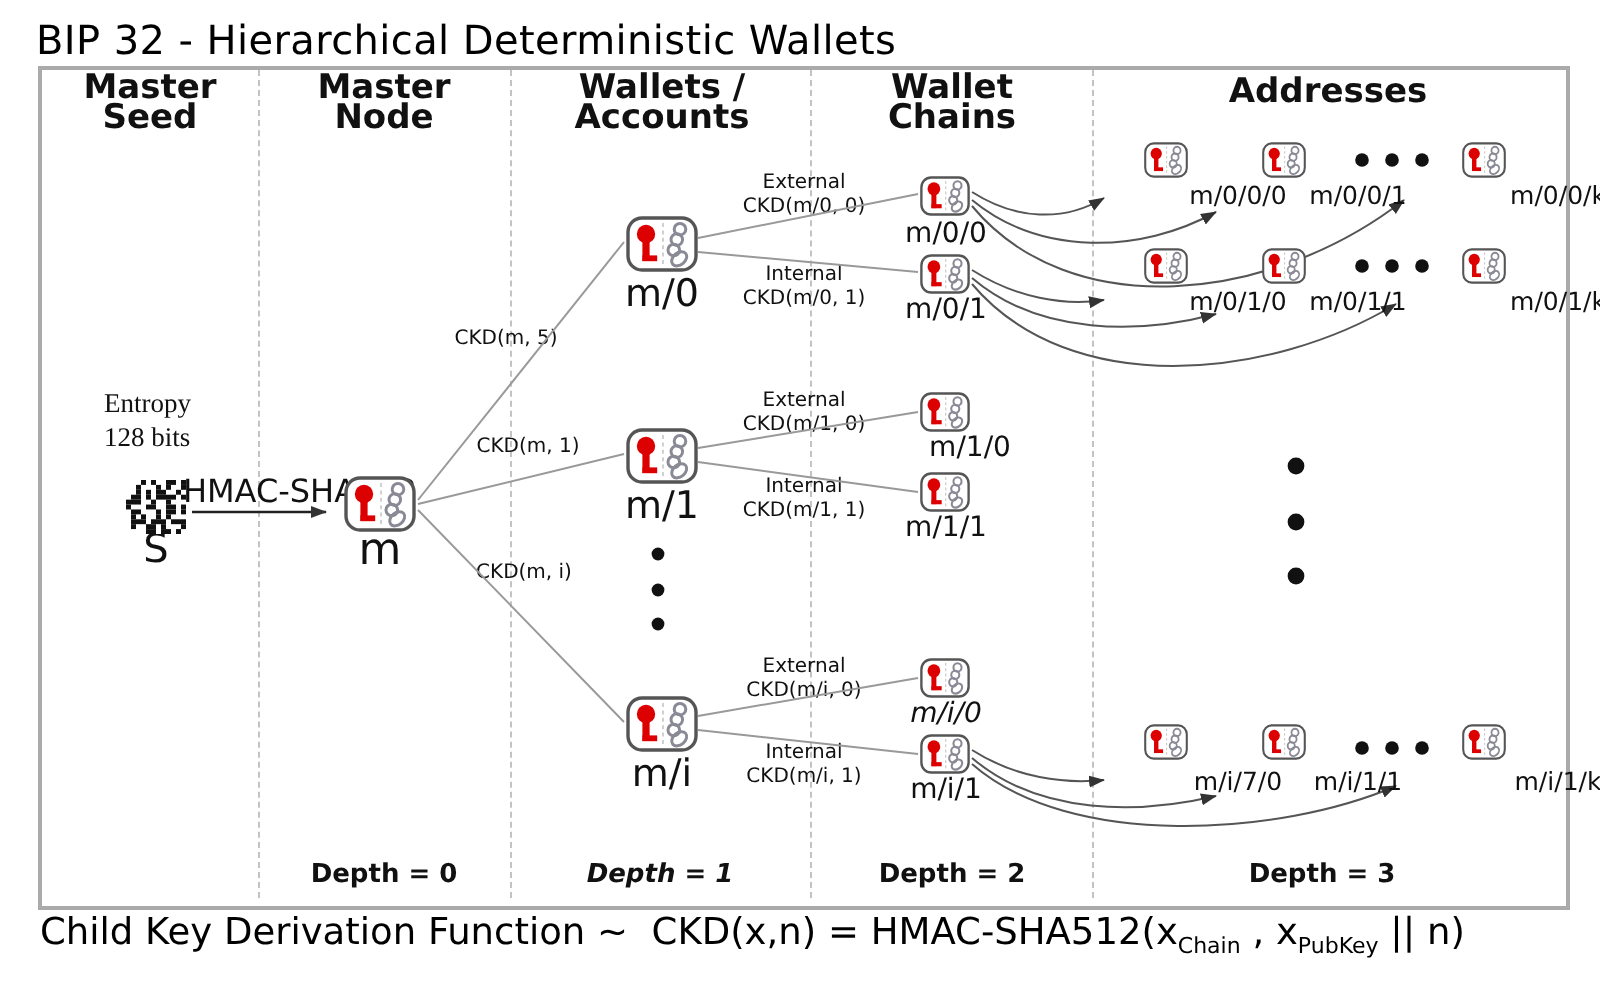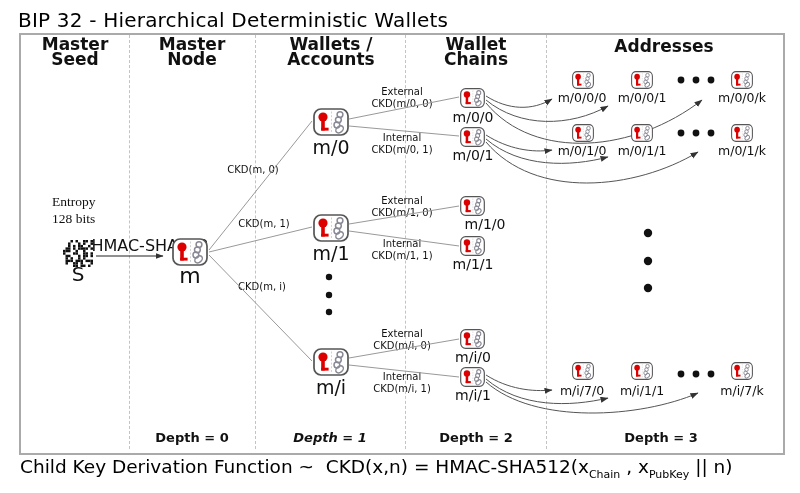--- a/index.html
+++ b/index.html
@@ -10,21 +10,21 @@
   .title{font-size:20px;letter-spacing:0.2px;color:#000;}
   .frame{border:2px solid #aaa;background:transparent;}
   .sep{border-left:1px dashed #c3c3c3;width:0;}
   .colhead{font-size:17px;font-weight:bold;line-height:15px;}
   .entropy{font-size:13.5px;line-height:16.5px;font-family:Liberation Serif, serif;}
   .seedlabel{font-size:20px;}
   .hashlbl{font-size:16px;padding-left:40px;}
   .nlabel-xl{font-size:22px;}
   .nlabel-lg{font-size:19px;}
   .nlabel-md{font-size:14px;}
-  .nlabel-sm{font-size:12.5px;}
+  .nlabel-sm{font-size:12.5px;margin-left:37px;}
   .edgelbl{font-size:10px;line-height:11.5px;}
   .depth{font-size:13px;font-weight:bold;}
   .formula{font-size:18.5px;white-space:pre;color:#000;}
   .formula sub{font-size:11px;}
   .ki{display:block;}
   .ki svg{display:block;width:100%;height:100%;}
   .ki-lg{width:36px;height:28px;}
   .ki-md{width:25px;height:20px;}
   .ki-sm{width:22px;height:18px;}
   svg.overlay{position:absolute;left:0;top:0;pointer-events:none;z-index:1;}
@@ -197,21 +197,21 @@
       <g fill="none" stroke="#8a8a96" stroke-width="1.5">
         <circle cx="27" cy="6.6" r="2.9"></circle>
         <circle cx="25.4" cy="11.8" r="2.9"></circle>
         <circle cx="23.9" cy="17" r="2.9"></circle>
         <ellipse cx="26.6" cy="21.4" rx="4.2" ry="3" transform="rotate(-40 26.6 21.4)"></ellipse>
       </g>
     </svg>
   </span>
 <div class="abs cx nlabel-xl node" style="left:190px;top:263px;">m</div>
 
-<div class="abs cx edgelbl" style="left:253px;top:164px;">CKD(m, 0)</div>
+<div class="abs cx edgelbl" style="left:253px;top:164px;">CKD(m, 5)</div>
 <div class="abs cx edgelbl" style="left:264px;top:218px;">CKD(m, 1)</div>
 <div class="abs cx edgelbl" style="left:262px;top:281px;">CKD(m, i)</div>
 
 <span class="abs node ki ki-lg" style="left:313px;top:108px;">
     <svg viewBox="0 0 36 28" preserveAspectRatio="none">
       <rect x="1" y="1" width="34" height="26" rx="7" ry="7" fill="#fff" stroke="#555" stroke-width="1.7"></rect>
       <line x1="18.5" y1="3.5" x2="18.5" y2="24.5" stroke="#ccc" stroke-width="0.9" stroke-dasharray="2,1.7"></line>
       <circle cx="10" cy="9" r="4.6" fill="#dd0000"></circle>
       <rect x="8.2" y="11.5" width="3.6" height="11" fill="#dd0000"></rect>
       <rect x="8.2" y="19.7" width="7.4" height="2.9" fill="#dd0000"></rect>
@@ -354,21 +354,21 @@
       <rect x="8.2" y="11.5" width="3.6" height="11" fill="#dd0000"></rect>
       <rect x="8.2" y="19.7" width="7.4" height="2.9" fill="#dd0000"></rect>
       <g fill="none" stroke="#8a8a96" stroke-width="1.5">
         <circle cx="27" cy="6.6" r="2.9"></circle>
         <circle cx="25.4" cy="11.8" r="2.9"></circle>
         <circle cx="23.9" cy="17" r="2.9"></circle>
         <ellipse cx="26.6" cy="21.4" rx="4.2" ry="3" transform="rotate(-40 26.6 21.4)"></ellipse>
       </g>
     </svg>
   </span>
-<div class="abs cx nlabel-md node" style="left:473px;top:349px;">m/i/0</div>
+<div class="abs cx nlabel-md node" style="left:473px;top:349px;font-style:italic;">m/i/0</div>
 <span class="abs node ki ki-md" style="left:460px;top:367px;">
     <svg viewBox="0 0 36 28" preserveAspectRatio="none">
       <rect x="1" y="1" width="34" height="26" rx="7" ry="7" fill="#fff" stroke="#555" stroke-width="1.7"></rect>
       <line x1="18.5" y1="3.5" x2="18.5" y2="24.5" stroke="#ccc" stroke-width="0.9" stroke-dasharray="2,1.7"></line>
       <circle cx="10" cy="9" r="4.6" fill="#dd0000"></circle>
       <rect x="8.2" y="11.5" width="3.6" height="11" fill="#dd0000"></rect>
       <rect x="8.2" y="19.7" width="7.4" height="2.9" fill="#dd0000"></rect>
       <g fill="none" stroke="#8a8a96" stroke-width="1.5">
         <circle cx="27" cy="6.6" r="2.9"></circle>
         <circle cx="25.4" cy="11.8" r="2.9"></circle>
@@ -517,20 +517,20 @@
       <rect x="8.2" y="11.5" width="3.6" height="11" fill="#dd0000"></rect>
       <rect x="8.2" y="19.7" width="7.4" height="2.9" fill="#dd0000"></rect>
       <g fill="none" stroke="#8a8a96" stroke-width="1.5">
         <circle cx="27" cy="6.6" r="2.9"></circle>
         <circle cx="25.4" cy="11.8" r="2.9"></circle>
         <circle cx="23.9" cy="17" r="2.9"></circle>
         <ellipse cx="26.6" cy="21.4" rx="4.2" ry="3" transform="rotate(-40 26.6 21.4)"></ellipse>
       </g>
     </svg>
   </span>
-<div class="abs cx nlabel-sm node" style="left:742px;top:383px;">m/i/7/k</div>
+<div class="abs cx nlabel-sm node" style="left:742px;top:383px;">m/i/1/k</div>
 
 <div class="abs cx depth" style="left:192px;top:430px;text-align:right;">Depth = 0</div>
 <div class="abs cx depth" style="left:330px;top:430px;font-style:italic;">Depth = 1</div>
 <div class="abs cx depth" style="left:476px;top:430px;">Depth = 2</div>
 <div class="abs cx depth" style="left:661px;top:430px;">Depth = 3</div>
 
 <div class="abs formula" style="left:20px;top:456px;"><span>Child Key Derivation Function ~  CKD(x,n) = HMAC-SHA512(x</span><sub>Chain</sub><span> , x</span><sub>PubKey</sub><span> || n)</span></div>
 
 </body></html>

